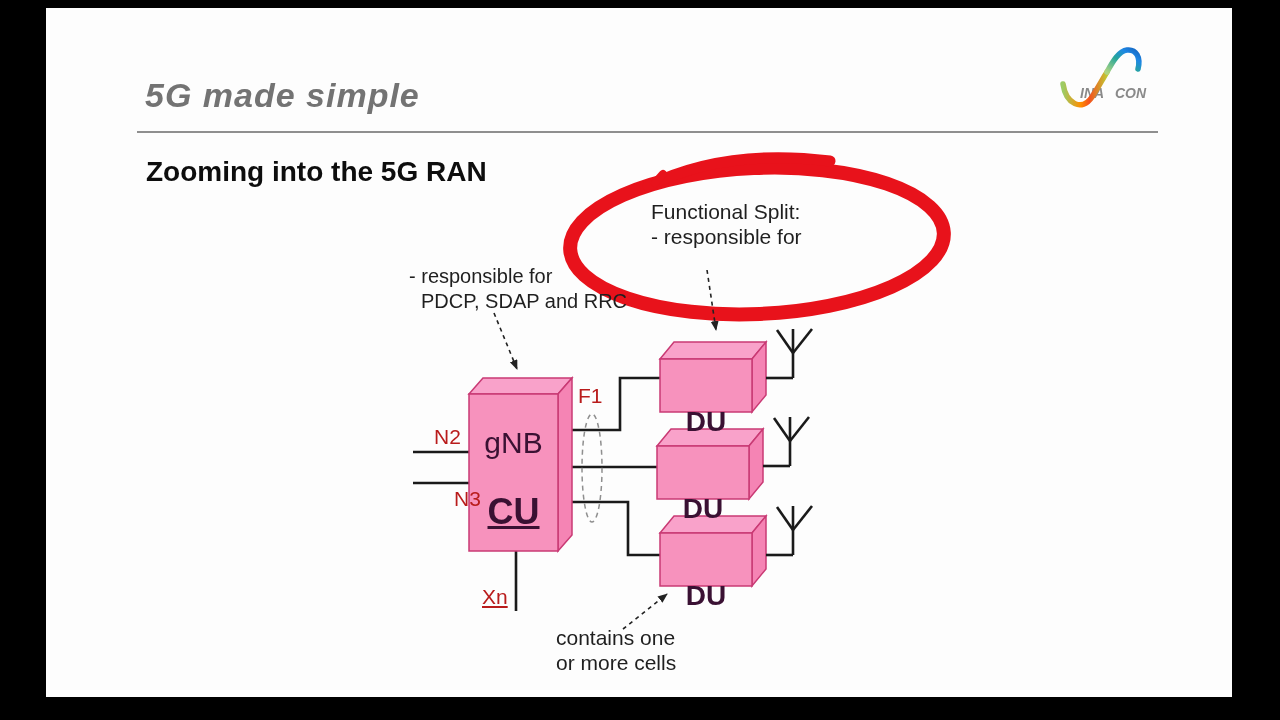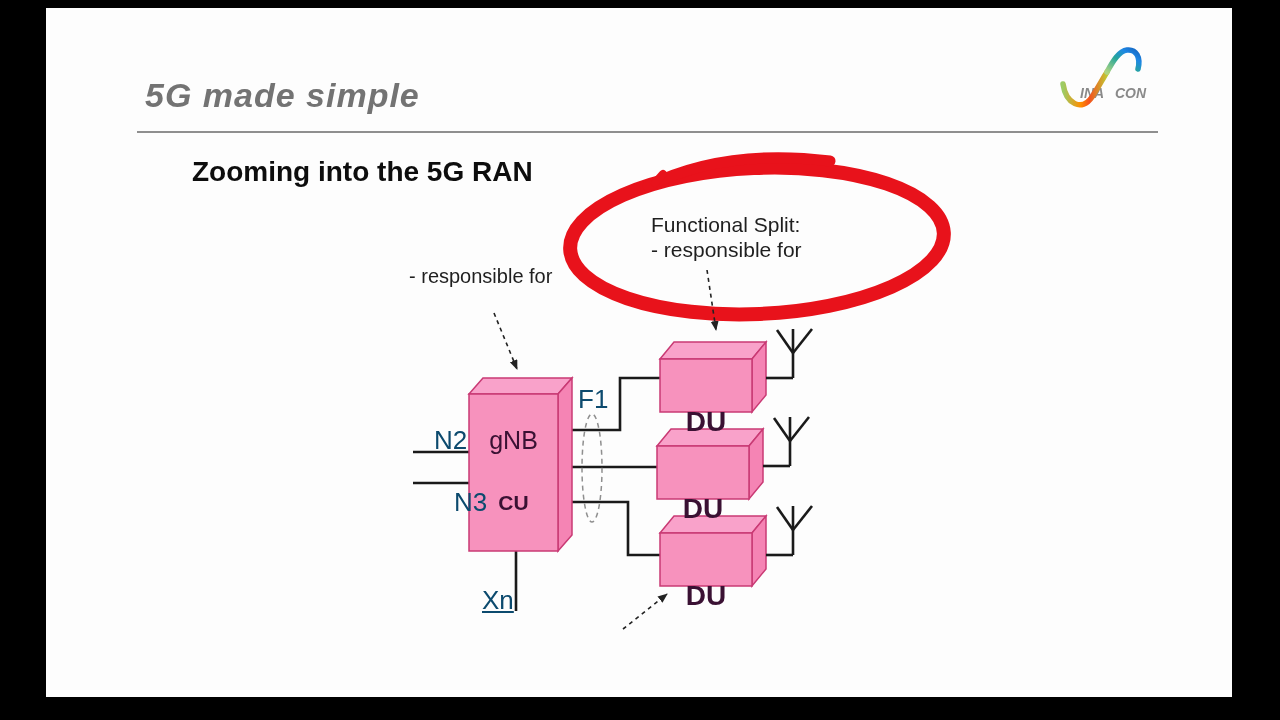--- a/index.html
+++ b/index.html
@@ -15,38 +15,38 @@
   #bar-right  { left:1232px; top:0; width:48px; height:720px; }
 
   .txt { position:absolute; color:#1F1F1F; white-space:nowrap; z-index:10; }
 
   #brand-title {
     left:145px; top:76px; font-size:34px; font-weight:bold; font-style:italic;
     color:#737373; letter-spacing:1px;
   }
   #title-divider { position:absolute; left:137px; top:131px; width:1021px; height:2px;
     background:#8F8F8F; z-index:10; }
-  #page-title { left:146px; top:156px; font-size:28px; font-weight:bold; color:#0D0D0D;margin-left:46px; }
+  #page-title { left:146px; top:156px; font-size:28px; font-weight:bold; color:#0D0D0D; }
 
   .note { line-height:25px; font-size:21px; }
-  #fs-note { left:651px; top:212px; z-index:12; }
+  #fs-note { left:651px; top:199px; z-index:12; }
   .indent1 { padding-left:10px; }
   #cu-note { left:409px; top:264px; font-size:20px; }
   #cu-note .indent1 { padding-left:12px; }
   #du-note { left:556px; top:625px; }
 
-  .iface { font-size:26px; color:#0c4a6e; }
+  .iface { font-size:21px; color:#b91c1c; }
   #n2-label { left:434px; top:425px; }
   #n3-label { left:418px; top:487px;margin-left:36px; }
   #xn-label { left:482px; top:585px;text-decoration:underline; }
   #f1-label { left:578px; top:384px; }
 
   .boxlabel { position:absolute; text-align:center; color:#3A1133; z-index:12; }
-  #gnb-label { left:469px; top:426px; width:89px; font-size:25px; }
-  #cu-label  { left:469px; top:491px; width:89px; font-size:21px; font-weight:bold; }
+  #gnb-label { left:469px; top:426px; width:89px; font-size:30px; }
+  #cu-label  { left:469px; top:491px; width:89px; font-size:36px; font-weight:bold;text-decoration:underline; }
   .du-label  { width:92px; font-size:28px; font-weight:bold;margin-top:35px; }
   #du1-label { left:660px; top:371px; }
   #du2-label { left:657px; top:458px; }
   #du3-label { left:660px; top:545px; }
 
   #diagram-svg, #logo-svg { position:absolute; z-index:5; }
   #diagram-svg { left:0; top:0; }
   #logo-svg { left:1059px; top:42px; z-index:10; }
 </style>
 </head>
@@ -155,22 +155,27 @@
 
   <div class="txt" id="page-title">Zooming into the 5G RAN</div>
 
   <div class="txt note" id="fs-note">
     <div>Functional Split:</div>
     <div>- responsible for</div>
   </div>
 
   <div class="txt note" id="cu-note">
     <div>- responsible for</div>
+    <div class="indent1">PDCP, SDAP and RRC</div>
   </div>
 
+  <div class="txt note" id="du-note">
+    <div>contains one</div>
+    <div>or more cells</div>
+  </div>
 
   <div class="txt iface" id="n2-label">N2</div>
   <div class="txt iface" id="n3-label">N3</div>
   <div class="txt iface" id="xn-label">Xn</div>
   <div class="txt iface" id="f1-label">F1</div>
 
   <div class="boxlabel" id="gnb-label">gNB</div>
   <div class="boxlabel" id="cu-label">CU</div>
   <div class="boxlabel du-label" id="du1-label">DU</div>
   <div class="boxlabel du-label" id="du2-label">DU</div>

